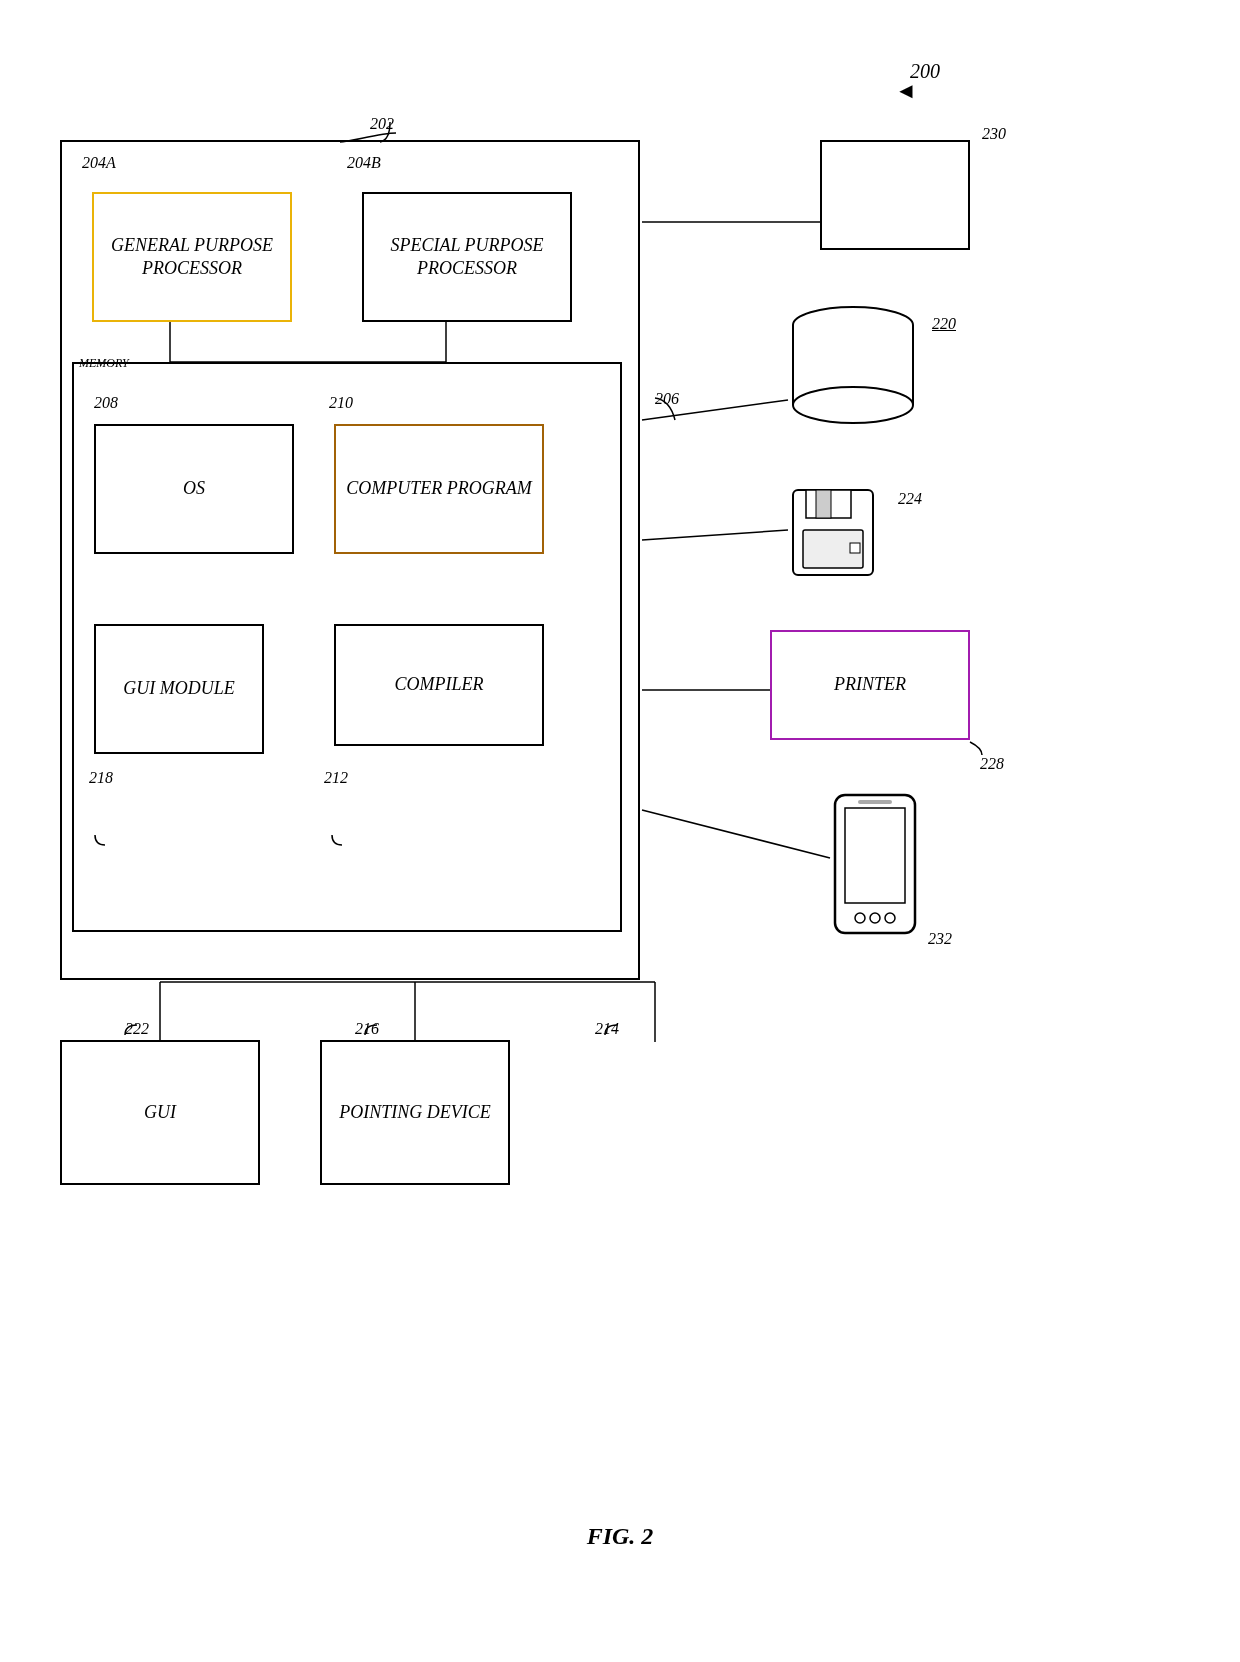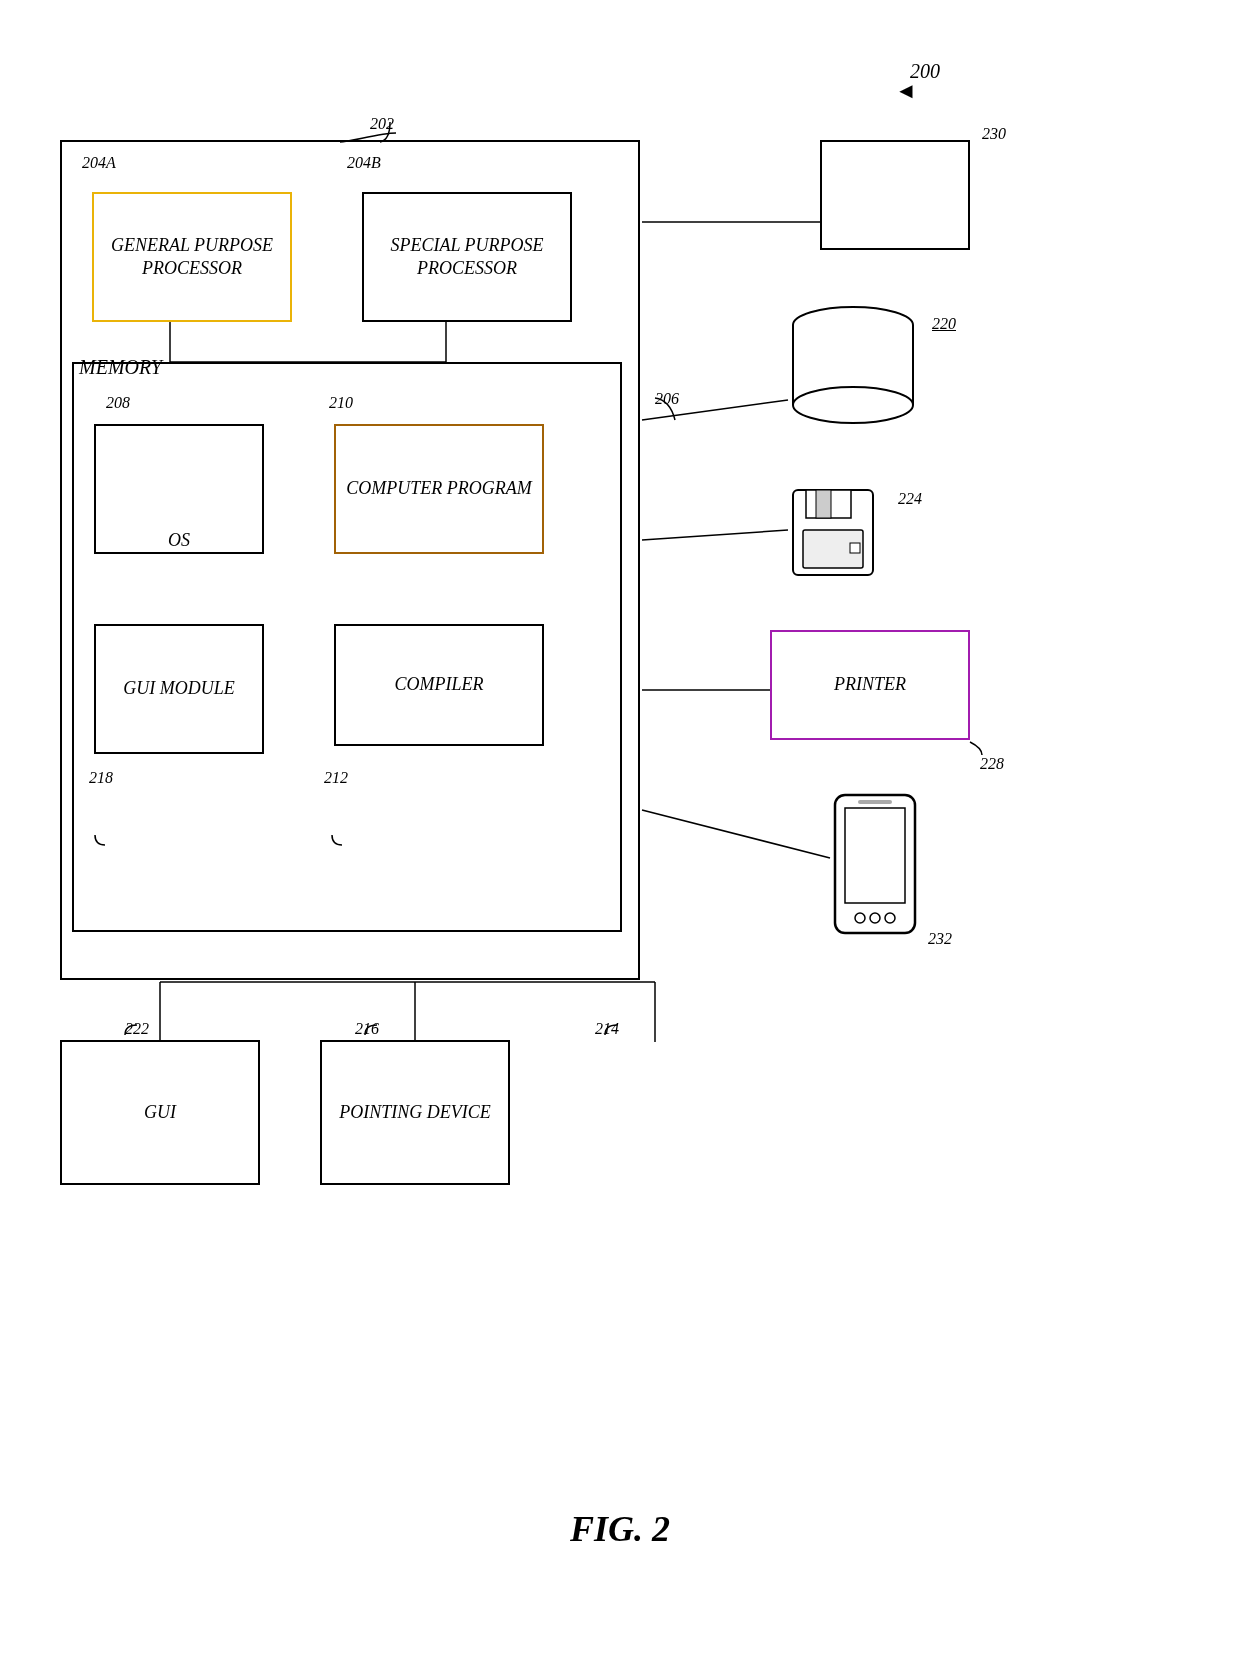--- a/index.html
+++ b/index.html
@@ -65,25 +65,25 @@
       width: 550px;
       height: 570px;
       border: 2px solid #000;
     }
 
     
     .os-box {
       position: absolute;
       top: 60px;
       left: 20px;
-      width: 170px;
-      height: 130px;
-      border: 2px solid #000;
-      display: flex;
-      align-items: flex-end;
+      width: 200px;
+      height: 130px;
+      border: 2px solid #000;
+      display: flex;
+      align-items: center;
       justify-content: center;
       text-align: center;
     }
 
     .computer-program-box {
       position: absolute;
       top: 60px;
       left: 260px;
       width: 210px;
       height: 130px;
@@ -205,21 +205,21 @@
       height: 100%;
       pointer-events: none;
     }
 
     .fig-label {
       position: absolute;
       bottom: 30px;
       left: 50%;
       transform: translateX(-50%);
       font-style: italic;
-      font-size: 36px;
+      font-size: 24px;
       font-weight: bold;
     }
   </style>
 </head>
 <body>
 
 <div class="diagram-container">
 
   <span class="ref-label" style="top:0px; left:870px; font-size:20px;">200</span>
   <span class="ref-label" style="top:18px; left:855px; font-size:22px; font-style:normal;">◄</span>
@@ -234,23 +234,23 @@
 
     <div class="proc-box-a">
       <span class="italic-label">GENERAL PURPOSE PROCESSOR</span>
     </div>
 
     <div class="proc-box-b">
       <span class="italic-label">SPECIAL PURPOSE PROCESSOR</span>
     </div>
 
     <div class="memory-box">
-      <span class="ref-label" style="top:-8px; left:5px; font-size:20px;">MEMORY</span>
-
-      <span class="ref-label" style="top:30px; left:20px;margin-left:12px;"><em>208</em></span>
+      <span class="ref-label" style="top:-8px; left:5px; font-size:12px;">MEMORY</span>
+
+      <span class="ref-label" style="top:30px; left:20px;"><em>208</em></span>
 
       <span class="ref-label" style="top:30px; left:255px;"><em>210</em></span>
 
       <div class="os-box">
         <span class="italic-label">OS</span>
       </div>
 
       <div class="computer-program-box">
         <span class="italic-label">COMPUTER PROGRAM</span>
       </div>

